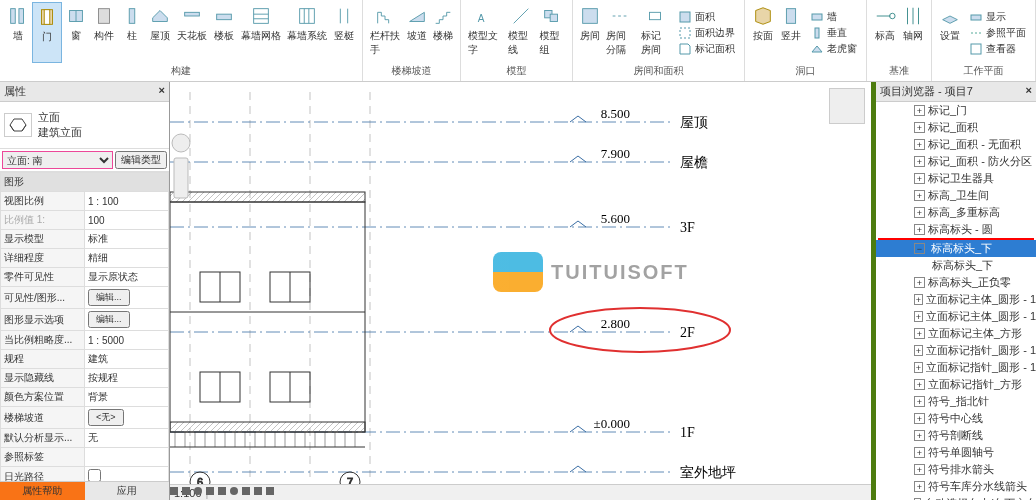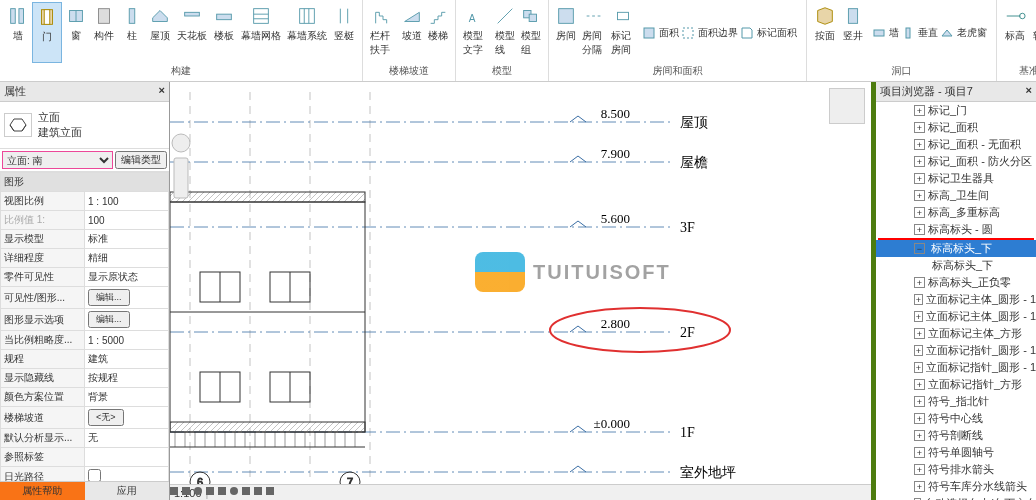--- a/index.html
+++ b/index.html
@@ -6,21 +6,21 @@
 body{background:#f0f0f0;width:1036px;height:500px;overflow:hidden}
 .ribbon{background:#fff;height:82px;display:flex;border-bottom:1px solid #ccc}
 .rgroup{border-right:1px solid #ddd;display:flex;flex-direction:column;padding:2px 4px}
 .rgroup .tools{display:flex;flex:1;justify-content:center}
 .rgroup .label{text-align:center;color:#555;font-size:10px;padding:1px 0}
 .rbtn{display:flex;flex-direction:column;align-items:center;padding:1px 3px;cursor:pointer;min-width:26px}
 .rbtn .ic{width:22px;height:22px;margin:2px 0}
 .rbtn.big .ic{width:28px;height:28px}
 .rbtn.sel{background:#cce4f7;border:1px solid #7ab5e0}
 .rbtn span{font-size:10px}
-.small-stack{display:flex;flex-direction:row;justify-content:center;padding:0 4px}
+.small-stack{display:flex;flex-direction:column;justify-content:center;padding:0 4px}
 .small-row{display:flex;align-items:center;padding:1px;cursor:pointer;white-space:nowrap}
 .small-row .sic{width:14px;height:14px;margin-right:3px}
 .small-row span{font-size:10px}
 .main{display:flex;height:418px}
 .propcol{width:170px;background:#fff;display:flex;flex-direction:column;border-right:1px solid #999}
 .panel-hd{background:#e8e8e8;padding:2px 4px;display:flex;justify-content:space-between;border-bottom:1px solid #ccc}
 .panel-hd .x{cursor:pointer;font-weight:bold}
 .typesel{display:flex;align-items:center;padding:8px 4px;border-bottom:1px solid #ddd}
 .typesel .arrow{width:28px;height:24px;border:1px solid #ccc;margin-right:6px;display:flex;align-items:center;justify-content:center}
 .typesel .ttxt{flex:1}
@@ -33,21 +33,21 @@
 .props td.lbl{background:#f5f5f5;width:50%}
 .props td.grp{background:#e0e0e0;font-weight:normal}
 .props td.val input[type=text]{border:none;width:100%;font-size:10px}
 .props td.val button{font-size:9px;padding:0 6px}
 .propfoot{display:flex;border-top:1px solid #ccc}
 .propfoot div{flex:1;text-align:center;background:#e8e8e8;padding:2px;font-size:10px}
 .canvas{flex:1;background:#fff;position:relative;overflow:hidden}
 .canvas svg{position:absolute;top:0;left:0}
 .level-txt{font-family:SimSun;font-size:14px}
 .level-val{font-family:SimSun;font-size:13px}
-.wm{position:absolute;top:170px;left:305px;display:flex;align-items:center;opacity:0.9}
+.wm{position:absolute;top:170px;left:323px;display:flex;align-items:center;opacity:0.9}
 .wm .logo{width:50px;height:40px;background:linear-gradient(#3ab5e0 50%,#faa61a 50%);border-radius:8px;margin-right:8px}
 .wm .txt{font-size:20px;font-weight:bold;color:#999;letter-spacing:2px}
 .btmtool{position:absolute;bottom:0;left:0;right:0;height:16px;background:#f0f0f0;border-top:1px solid #ccc;display:flex;align-items:center;font-size:10px;padding:0 4px}
 .btmtool .sep{margin:0 4px;color:#aaa}
 .browser{width:165px;background:#fff;display:flex;flex-direction:column;border-left:5px solid #4d7c0f}
 .tree{flex:1;overflow:auto;font-size:10px}
 .tree .nd{display:flex;align-items:center;padding:1px 0;white-space:nowrap;cursor:pointer}
 .tree .nd.sel{background:#2d7dd2;color:#fff}
 .tree .exp{width:11px;height:11px;border:1px solid #888;display:inline-flex;align-items:center;justify-content:center;margin-right:3px;font-size:9px}
 .redline{height:2px;background:red;margin:0 2px}

